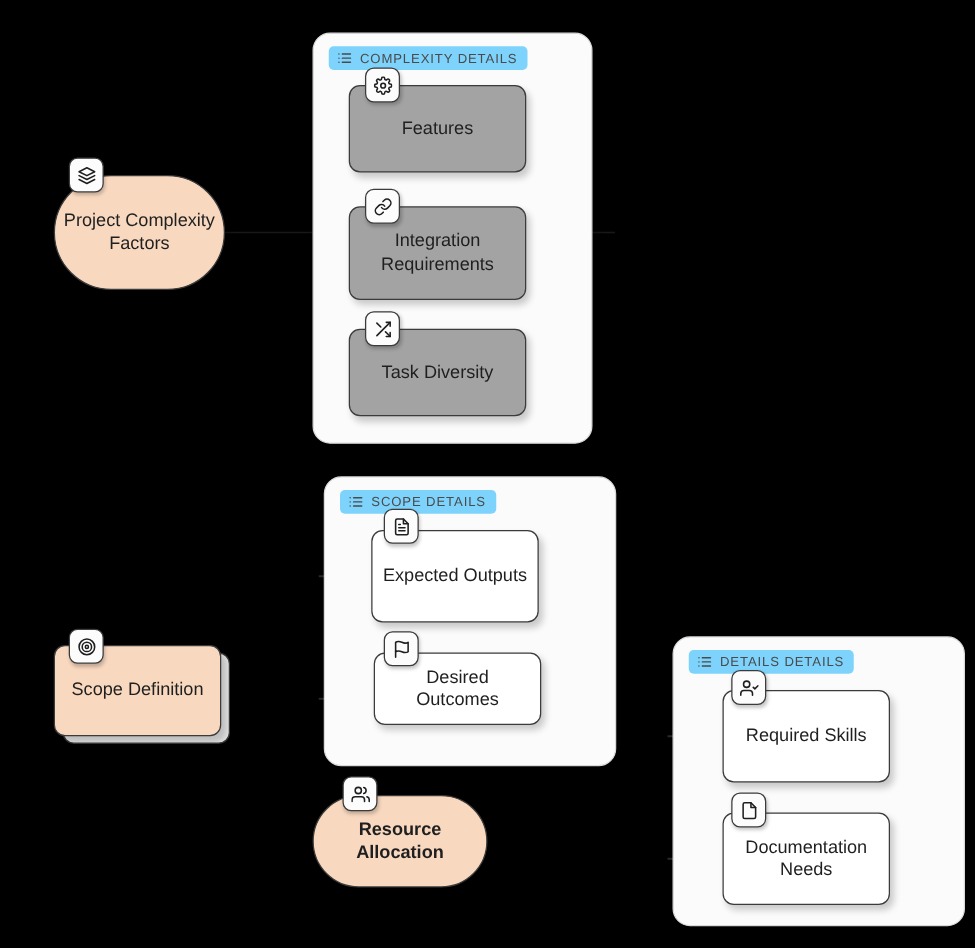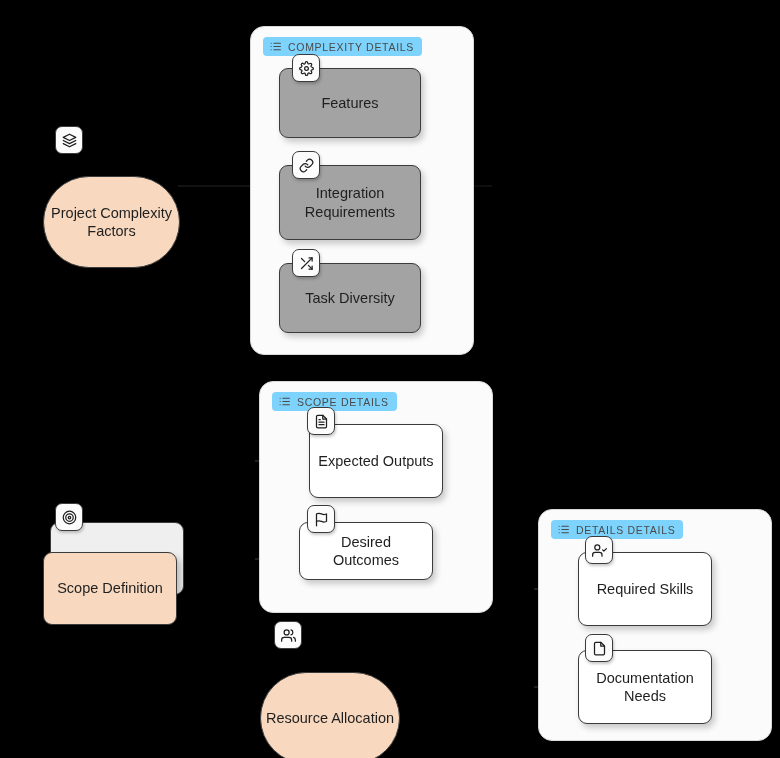--- a/index.html
+++ b/index.html
@@ -91,21 +91,20 @@
     box-sizing: border-box;
     display: flex;
     align-items: center;
     justify-content: center;
     text-align: center;
     background: #F8D8BF;
     font-size: 14.5px;
     color: #1F1F1F;
     line-height: 1.25;
     box-shadow: 4px 5px 7px rgba(0,0,0,0.22);
-    margin-top: 36px;
   }
   .pill { border-radius: 70px; }
   .rect { border-radius: 9px; }
   .stack-shadow {
     position: absolute;
     border: 1.6px solid #3B3B3B;
     background: #EFEFEF;
     box-sizing: border-box;
     border-radius: 9px;
     z-index: 0;
@@ -202,21 +201,21 @@
             <line x1="9" y1="18" x2="21" y2="18"></line>
           <circle cx="4" cy="6" r="1.1" fill="#4A4A4A" stroke="none"></circle>
           <circle cx="4" cy="12" r="1.1" fill="#4A4A4A" stroke="none"></circle>
           <circle cx="4" cy="18" r="1.1" fill="#4A4A4A" stroke="none"></circle>
         </svg>
       </span>
       <span>SCOPE DETAILS</span>
     </div>
   </div>
 
-  <div class="leaf plain" style="left:309px; top:424px; width:134px; height:74px;">
+  <div class="leaf plain" style="left:297px; top:424px; width:134px; height:74px;">
     <span class="lbl">Expected Outputs</span>
   </div>
   <div class="badge" style="left:307px; top:407px;">
     <svg width="15" height="15" viewBox="0 0 24 24" fill="none" stroke="#1F1F1F" stroke-width="2" stroke-linecap="round" stroke-linejoin="round">
       <path d="M14 2H6a2 2 0 0 0-2 2v16a2 2 0 0 0 2 2h12a2 2 0 0 0 2-2V8z"></path>
       <polyline points="14 2 14 8 20 8"></polyline>
       <line x1="16" y1="13" x2="8" y2="13"></line>
         <line x1="16" y1="17" x2="8" y2="17"></line>
       <polyline points="10 9 9 9 8 9"></polyline>
     </svg>
@@ -237,21 +236,21 @@
     <span class="lbl">Scope Definition</span>
   </div>
   <div class="badge" style="left:55px; top:503px;">
     <svg width="15" height="15" viewBox="0 0 24 24" fill="none" stroke="#1F1F1F" stroke-width="2" stroke-linecap="round" stroke-linejoin="round">
       <circle cx="12" cy="12" r="10"></circle>
         <circle cx="12" cy="12" r="6"></circle>
         <circle cx="12" cy="12" r="2"></circle>
     </svg>
   </div>
 
-  <div class="rootnode pill" style="left:260px; top:636px; width:140px; height:92px;">
+  <div class="rootnode pill" style="left:250px; top:636px; width:140px; height:74px;font-weight:bold;">
     <span class="lbl">Resource Allocation</span>
   </div>
   <div class="badge" style="left:274px; top:621px;">
     <svg width="15" height="15" viewBox="0 0 24 24" fill="none" stroke="#1F1F1F" stroke-width="2" stroke-linecap="round" stroke-linejoin="round">
       <path d="M17 21v-2a4 4 0 0 0-4-4H5a4 4 0 0 0-4 4v2"></path>
       <circle cx="9" cy="7" r="4"></circle>
       <path d="M23 21v-2a4 4 0 0 0-3-3.87"></path>
         <path d="M16 3.13a4 4 0 0 1 0 7.75"></path>
     </svg>
   </div>

